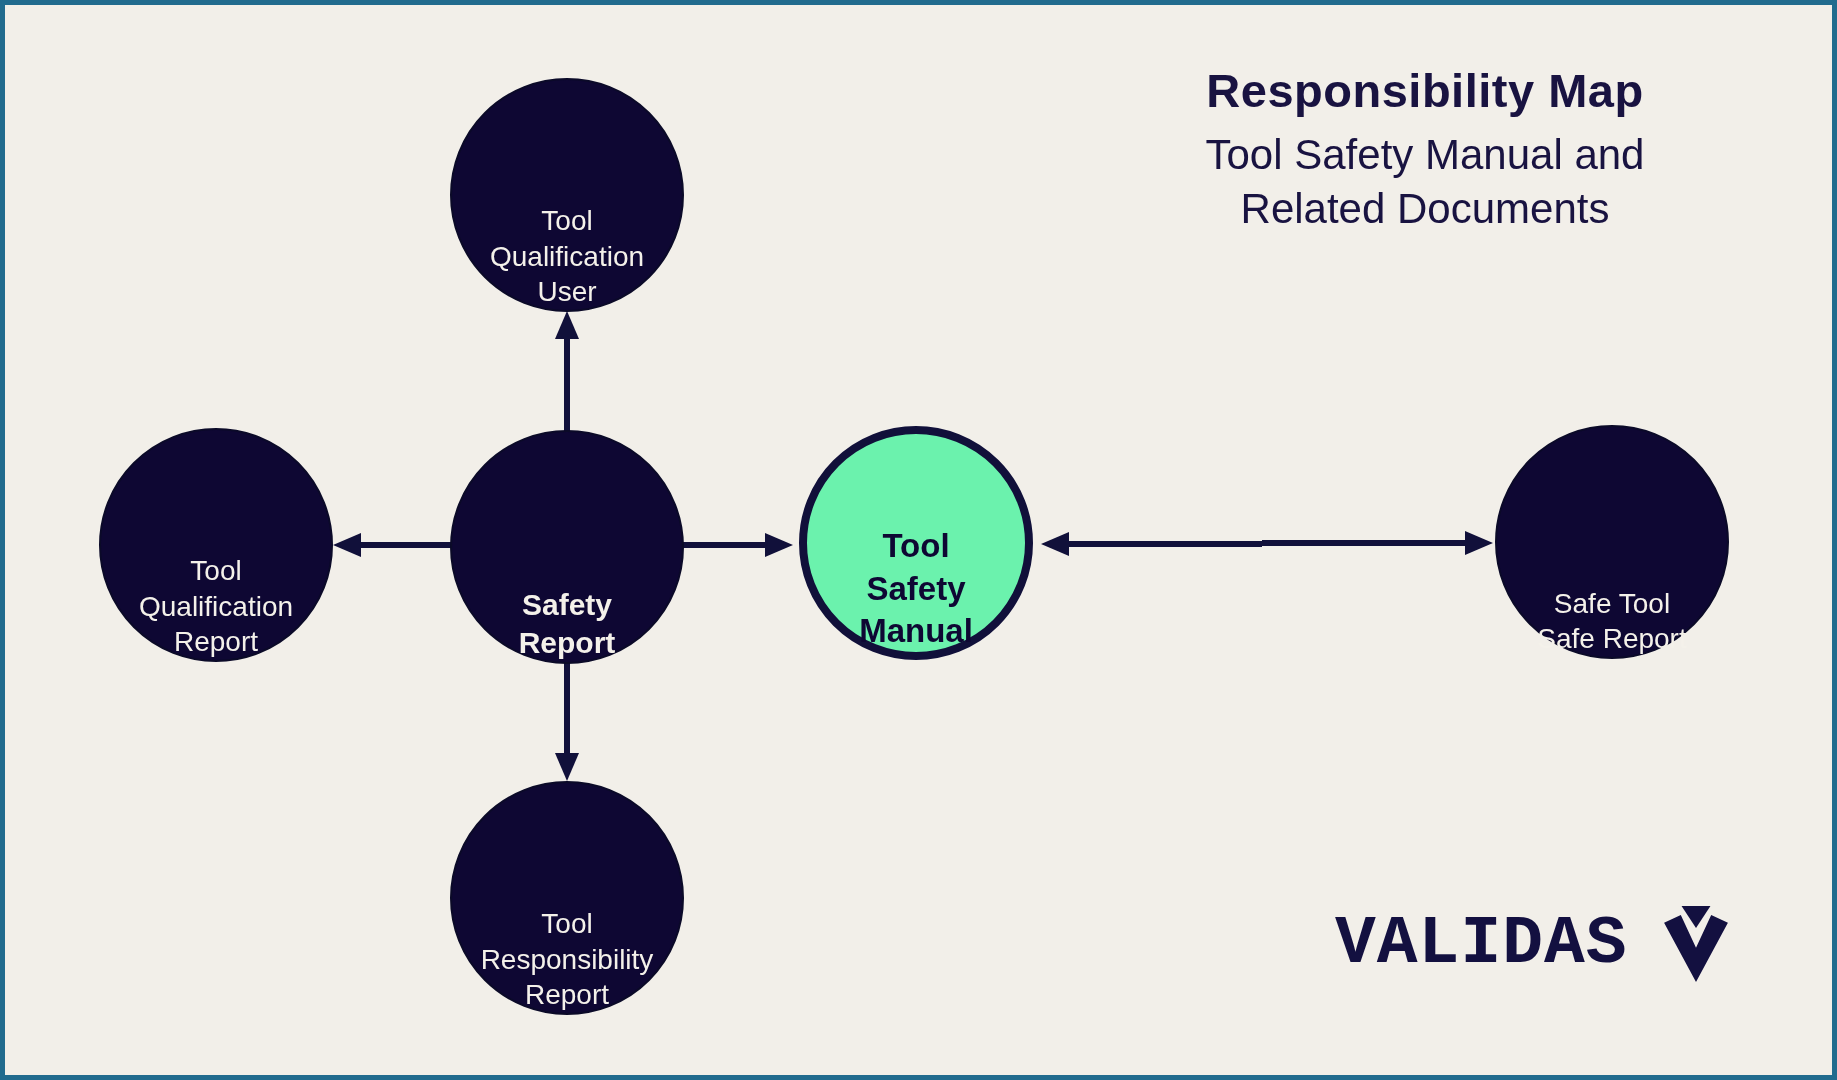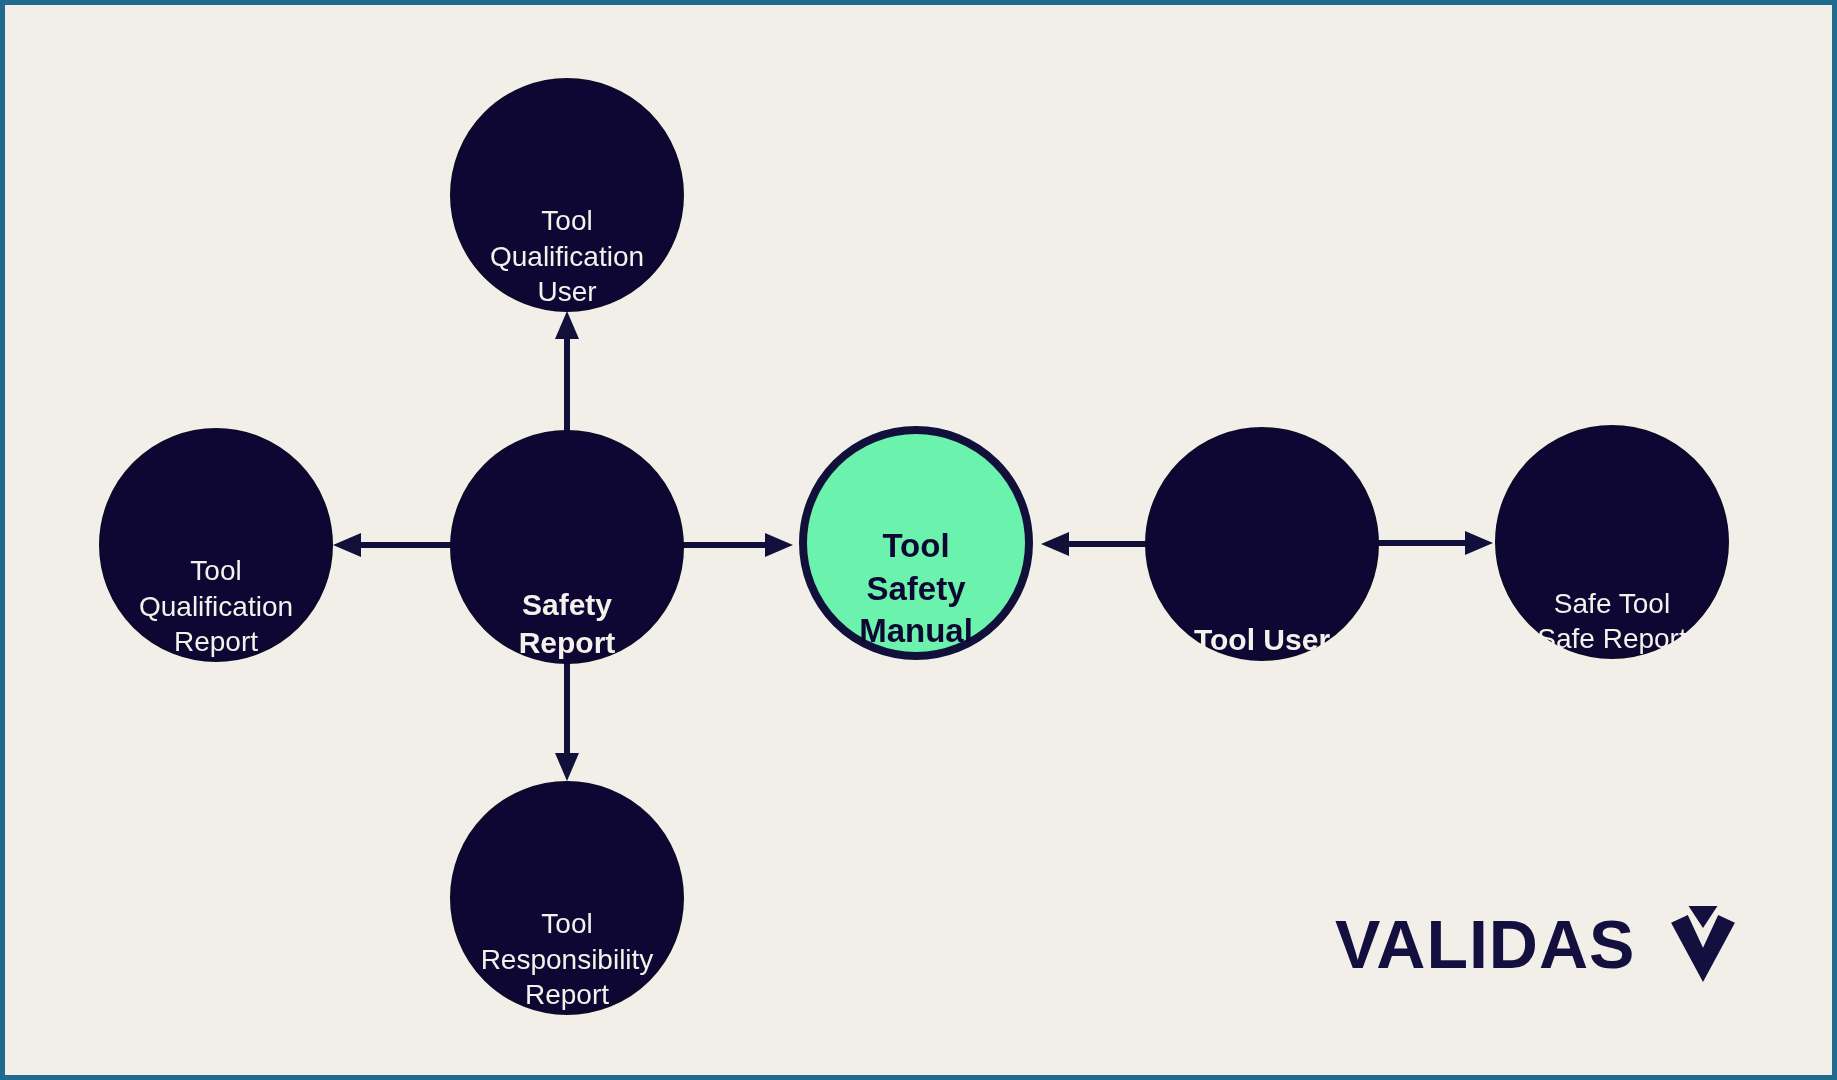--- a/index.html
+++ b/index.html
@@ -22,30 +22,37 @@
     display:flex;align-items:flex-end;justify-content:center;text-align:center;
     box-sizing:border-box;
   }
   .node--dark{background:#0e0733;border:2px solid #0b0a28;color:#f4f1ea;}
   .node--green{background:#6bf2ad;border:8px solid #11103a;color:#0e0733;}
   .node-label{font-size:28px;line-height:1.27;}
   .node-label span{display:block;}
   .node--bold .node-label{font-weight:700;font-size:30px;}
   .node--green .node-label{font-weight:700;font-size:33px;line-height:1.28;}
   
-  .logo{position:absolute;left:1330px;top:898px;display:flex;align-items:center;gap:30px;color:#131040;}
+  .logo{position:absolute;left:1330px;top:898px;display:flex;align-items:center;gap:30px;color:#131040;font-family:Liberation Mono, monospace;}
   .logo-wordmark{font-size:68px;font-weight:700;letter-spacing:1px;line-height:1;}
   .logo-mark{width:76px;height:82px;display:block;}
   .logo-mark polygon{fill:#131040;}
 </style>
 </head>
 <body>
 
 <div class="canvas">
 
+  <div class="header">
+    <div class="header-title">Responsibility Map</div>
+    <div class="header-subtitle">
+      <span style="display:block">Tool Safety Manual and</span>
+      <span style="display:block">Related Documents</span>
+    </div>
+  </div>
 
   <svg class="arrows" viewBox="0 0 1837 1080">
     <g class="arrow">
       <line x1="562" y1="542" x2="562" y2="332"></line>
       <polygon points="562,306 550,334 574,334"></polygon>
     </g>
     <g class="arrow">
       <line x1="562" y1="540" x2="354" y2="540"></line>
       <polygon points="328,540 356,528 356,552"></polygon>
     </g>
@@ -91,25 +98,20 @@
   </div>
 
   <div class="node node--green" style="left:794px;top:421px;">
     <div class="node-label">
       <span>Tool</span>
       <span>Safety</span>
       <span>Manual</span>
     </div>
   </div>
 
-  <div class="node node--dark node--bold" style="left:1140px;top:422px;">
-    <div class="node-label">
-      <span>Tool User</span>
-    </div>
-  </div>
 
   <div class="node node--dark" style="left:1490px;top:420px;">
     <div class="node-label">
       <span>Safe Tool</span>
       <span>Safe Report</span>
     </div>
   </div>
 
   <div class="node node--dark" style="left:445px;top:776px;">
     <div class="node-label">

